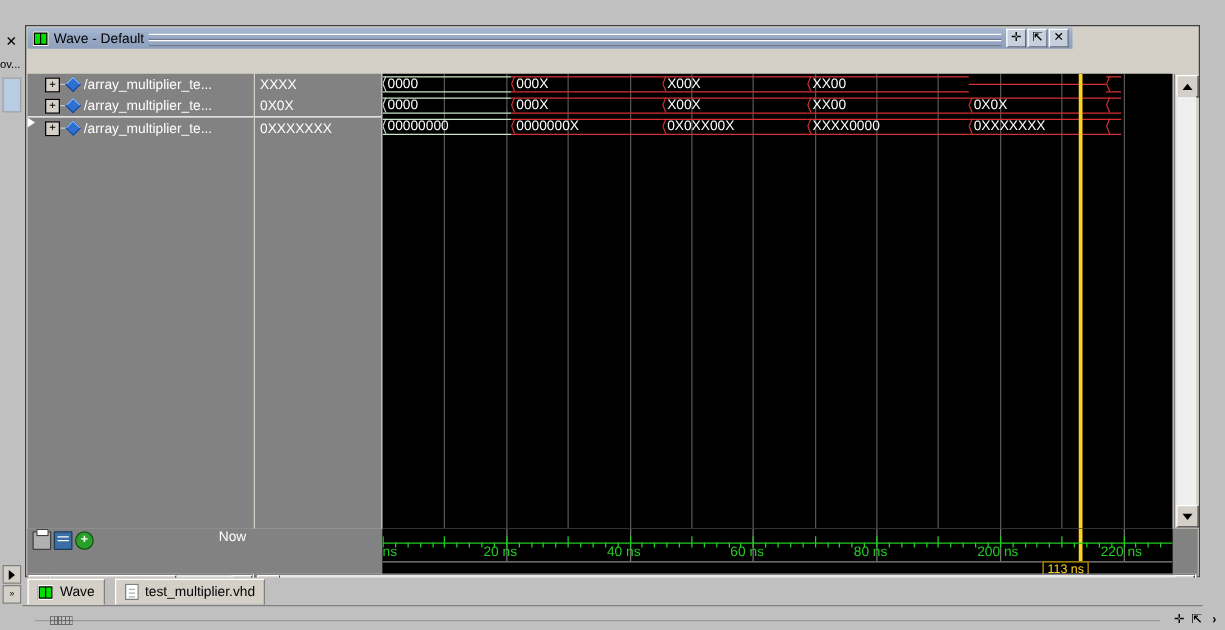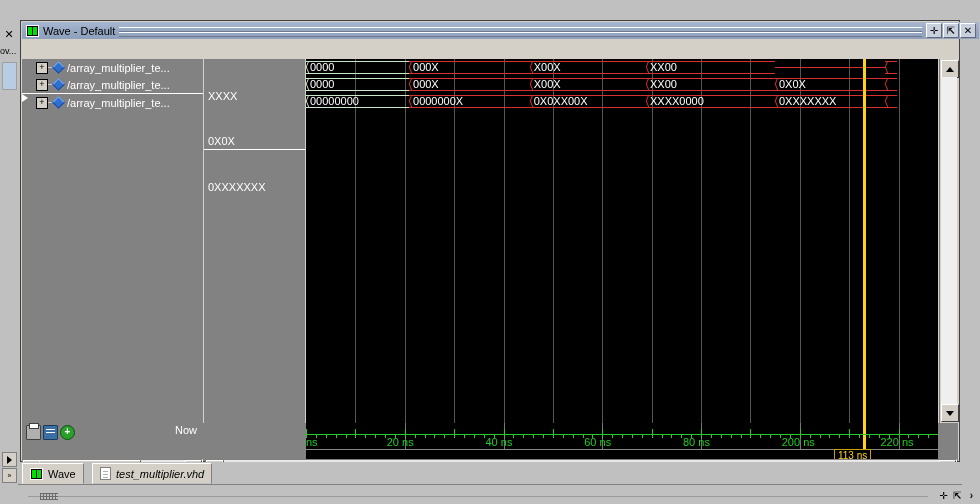--- a/index.html
+++ b/index.html
@@ -21,21 +21,21 @@
   .lbluebox{position:absolute;left:2px;top:44px;width:13px;height:26px;background:#b8cce4;border:1px solid #a0a0a0;}
   .lbtm1{position:absolute;left:2px;top:434px;width:13px;height:13px;background:#d4d0c8;border:1px solid #808080;
      display:flex;align-items:center;justify-content:center;font-size:7px;}
   .lbtm2{position:absolute;left:2px;top:450px;width:13px;height:13px;background:#d4d0c8;border:1px solid #808080;
      display:flex;align-items:center;justify-content:center;font-size:7px;}
 
   
   .wavewin{position:absolute;left:20px;top:20px;width:940px;height:442px;background:#d4d0c8;
     border:1px solid #404040;box-sizing:border-box;}
 
-  .titlebar{position:absolute;left:1px;top:1px;width:957px;height:17px;
+  .titlebar{position:absolute;left:1px;top:1px;width:836px;height:17px;
     background:linear-gradient(to bottom,#a8b8d0 0%,#97a8c4 50%,#8fa0bd 100%);
     display:flex;align-items:center;}
   .title-icon{width:13px;height:12px;margin-left:4px;margin-right:4px;background:#000;
     border:1px solid #fff;position:relative;box-sizing:border-box;flex:0 0 auto;}
   .title-icon:before{content:"";position:absolute;left:1px;top:1px;width:4px;height:8px;background:#00e000;}
   .title-icon:after{content:"";position:absolute;left:6px;top:1px;width:4px;height:8px;background:#00e000;}
   .title-text{font-size:11px;color:#000;white-space:nowrap;flex:0 0 auto;}
   .title-rails{flex:1 1 auto;height:9px;margin:0 4px;position:relative;}
   .title-rails:before{content:"";position:absolute;left:0;right:0;top:1px;height:3px;
     border-top:1px solid #fff;border-bottom:1px solid #707a8c;}
@@ -85,21 +85,21 @@
   .sigrow{position:relative;height:17px;display:flex;align-items:center;color:#fff;font-size:11px;
     white-space:nowrap;}
   .plusbox{width:10px;height:10px;background:#d4d0c8;border:1px solid #000;margin-left:14px;
     display:flex;align-items:center;justify-content:center;color:#000;font-size:9px;line-height:9px;
     font-family:"Liberation Sans",sans-serif;flex:0 0 auto;}
   .dash{width:5px;height:1px;background:#c8c8c8;flex:0 0 auto;}
   .diamond{width:9px;height:9px;background:#2f6fd0;transform:rotate(45deg);margin:0 4px 0 1px;flex:0 0 auto;
     box-shadow:inset -1px -1px 0 #1a4a9a, inset 1px 1px 0 #7fb0f0;}
   .signame{overflow:hidden;text-overflow:clip;}
   .valrow{height:17px;display:flex;align-items:center;color:#fff;font-size:11px;padding-left:4px;
-    box-sizing:border-box;margin-top:28px;}
+    box-sizing:border-box;}
   .sep{height:1px;background:#ffffff;}
   .selmark{position:absolute;left:0;top:0;width:0;height:0;
     border-top:4px solid transparent;border-bottom:4px solid transparent;border-left:6px solid #fff;}
 
   
   .waverow{position:absolute;left:0;width:632px;height:17px;}
   .gridline{position:absolute;top:0;bottom:0;width:1px;background:#555;}
   .seg{position:absolute;top:2px;height:13px;box-sizing:border-box;text-align:right;}
   .seg .lbl{position:absolute;left:4px;top:-1px;font-size:11px;line-height:13px;white-space:nowrap;}
   .seg-green{border-top:1px solid #c8e6c8;border-bottom:1px solid #c8e6c8;}
@@ -485,21 +485,21 @@
     </div>
 
   </div>
 
   <div class="tabsbar">
     <div class="tabline"></div>
     <div class="tab active" style="left:4px;">
       <div class="tabicon-wave"></div>
       <span>Wave</span>
     </div>
-    <div class="tab" style="left:74px;font-style:italic;">
+    <div class="tab" style="left:74px;">
       <div class="tabicon-doc"></div>
       <span>test_multiplier.vhd</span>
     </div>
   </div>
 
   <div class="statusstrip">
     <div class="ss-line"></div>
     <div class="ss-grip"></div>
     <div class="ss-btns">
       <div class="ss-btn">✛</div>

